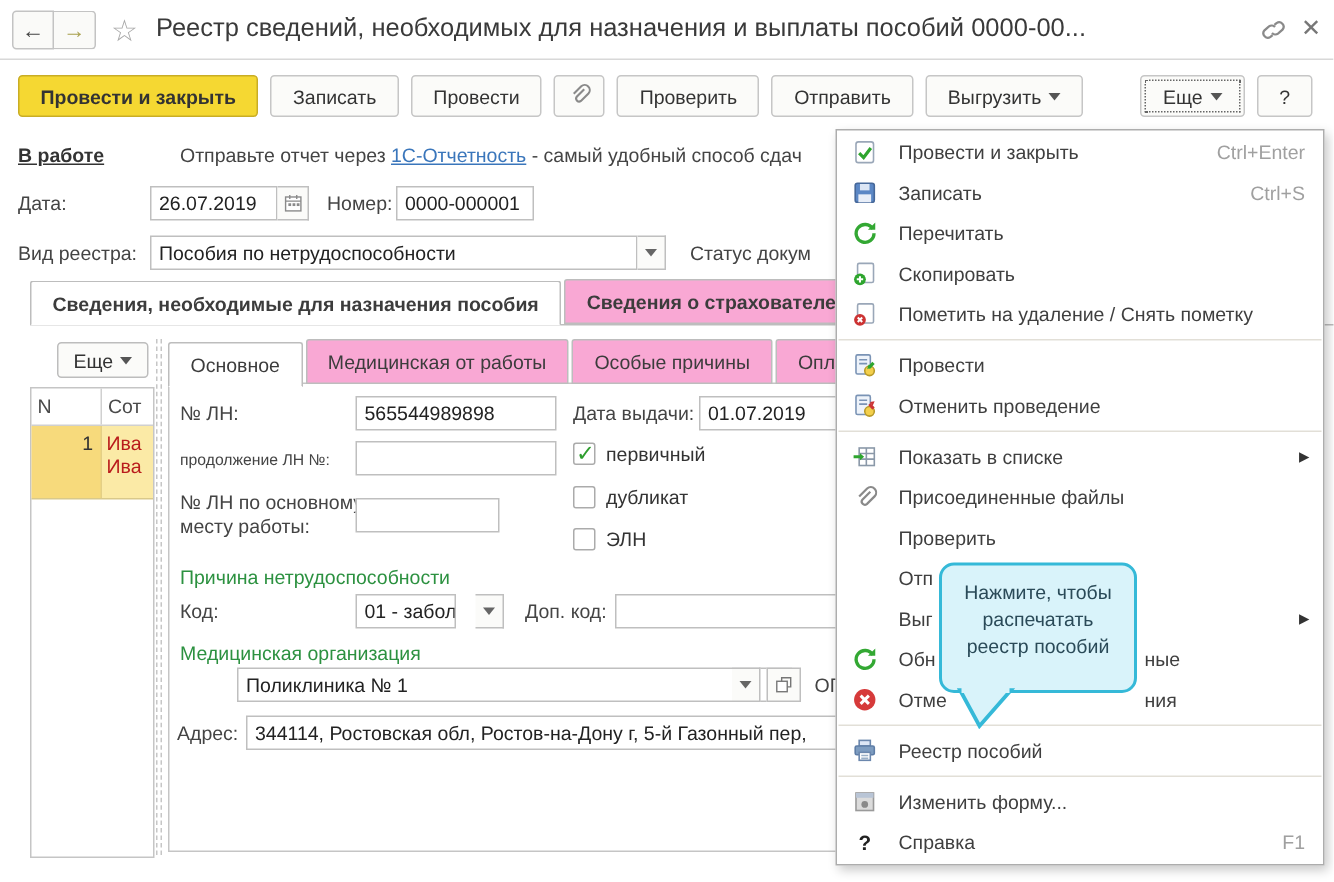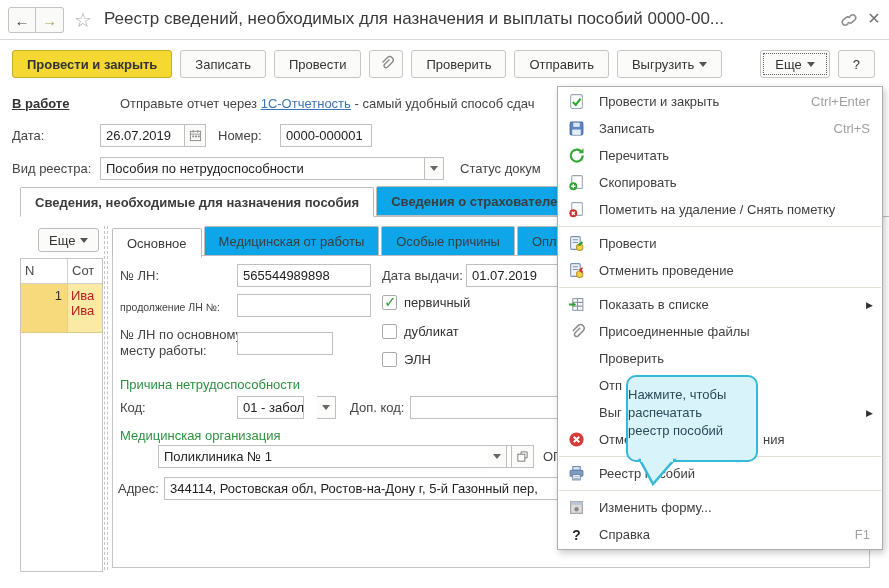--- a/index.html
+++ b/index.html
@@ -37,21 +37,21 @@
 
   
   .lbl { color:#444; white-space:nowrap; }
   .field { border:1px solid #bfbfbf; background:#fff; height:23px; line-height:21px; padding:0 5px; overflow:hidden; white-space:nowrap; color:#222; }
   .sq-btn { border:1px solid #bfbfbf; border-left:none; background:#fbfbf9; height:23px; display:flex; align-items:center; justify-content:center; }
   .tri { width:0; height:0; border-left:4px solid transparent; border-right:4px solid transparent; border-top:5px solid #666; }
 
   
   .tabsrow { position:absolute; display:flex; align-items:flex-end; }
   .tabsrow.outer { left:20px; top:186px; width:873px; border-bottom:1px solid #bdbdbd;font-weight:bold; }
-  .tab { height:30px; line-height:29px; padding:0 14px; border:1px solid #bdbdbd; background:#0ea5e9; color:#3c3c3c; white-space:nowrap; margin-right:2px; border-radius:2px 2px 0 0; }
+  .tab { height:30px; line-height:29px; padding:0 14px; border:1px solid #bdbdbd; background:#f9a8d4; color:#3c3c3c; white-space:nowrap; margin-right:2px; border-radius:2px 2px 0 0; }
   .tab.active { background:#fff; border-bottom:1px solid #fff; margin-bottom:-1px; position:relative; z-index:2; }
   .tabsrow.inner { left:112px; top:226px; border-bottom:none; }
   .tabsrow.inner .tab { height:30px; }
   .tabsrow.inner .tab.active { margin-bottom:-2px; }
 
   .panel-more { position:absolute; left:38px; top:228px; height:24px; padding:0 10px; border:1px solid #bdbdbd; border-radius:3px; background:#fbfbf9; display:flex; align-items:center; gap:5px; }
 
   .inner-panel { position:absolute; left:112px; top:255px; width:758px; height:313px; border:1px solid #c5c5c5; background:#fff; }
   .splitter { position:absolute; left:104px; top:226px; width:4px; height:344px; border-left:1px dashed #c6c6c6; border-right:1px dashed #c6c6c6; }
 
@@ -77,21 +77,21 @@
   .menu-item { position:relative; height:27px; display:flex; align-items:center; color:#3f3f3f; }
   .mi-icon { position:absolute; left:10px; top:5px; width:17px; height:17px; }
   .mi-icon svg { width:17px; height:17px; }
   .mi-label { margin-left:41px; white-space:nowrap; }
   .mi-right { position:absolute; left:205px; white-space:nowrap; }
   .mi-shortcut { position:absolute; right:12px; color:#a0a0a0; }
   .mi-sub { position:absolute; right:9px; font-size:9px; color:#333; }
   .menu-sep { height:1px; background:#e2dfd7; margin:3px 1px; }
 
   
-  .tooltip { position:absolute; left:626px; top:375px; width:132px; height:87px; background:var(--tt-bg); border:2px solid var(--tt-border); border-radius:10px; z-index:30; text-align:left; padding-top:9px; color:#2a4a58; line-height:18px; }
+  .tooltip { position:absolute; left:626px; top:375px; width:132px; height:87px; background:var(--tt-bg); border:2px solid var(--tt-border); border-radius:10px; z-index:30; text-align:center; padding-top:9px; color:#2a4a58; line-height:18px; }
   .tt-tail { position:absolute; left:8px; top:100%; margin-top:-2px; }
 </style>
 </head>
 <body>
 
 <div class="titlebar">
   <div class="navgrp">
     <div class="navbtn back">←</div>
     <div class="navbtn fwd">→</div>
   </div>
@@ -151,21 +151,21 @@
   <svg width="13" height="13" viewBox="0 0 14 14">
       <rect x="1.5" y="2.5" width="11" height="10" fill="#fff" stroke="#8a8a8a"></rect>
       <path d="M1.5 5.5h11" stroke="#8a8a8a"></path>
       <path d="M4.5 1v3M9.5 1v3" stroke="#8a8a8a"></path>
       <rect x="3.5" y="7" width="2" height="2" fill="#8a8a8a"></rect>
       <rect x="6.5" y="7" width="2" height="2" fill="#8a8a8a"></rect>
       <rect x="9.5" y="7" width="2" height="2" fill="#8a8a8a"></rect>
     </svg>
 </div>
 <div class="abs lbl" style="left:218px; top:128px;">Номер:</div>
-<div class="abs field" style="left:280px; top:124px; width:92px;">0000-000001</div>
+<div class="abs field" style="left:264px; top:124px; width:92px;">0000-000001</div>
 
 <div class="abs lbl" style="left:12px; top:161px;">Вид реестра:</div>
 <div class="abs field" style="left:100px; top:157px; width:325px;">Пособия по нетрудоспособности</div>
 <div class="abs sq-btn" style="left:425px; top:157px; width:19px;">
     <span class="tri"></span>
   </div>
 <div class="abs lbl" style="left:460px; top:161px;">Статус докум</div>
 
 <div class="tabsrow outer" id="outer-tabs">
     <div class="tab active">Сведения, необходимые для назначения пособия</div>
@@ -328,20 +328,28 @@
     </div>
     <div class="menu-item">
       <span class="mi-label">Проверить</span>
     </div>
     <div class="menu-item">
       <span class="mi-label">Отп</span>
     </div>
     <div class="menu-item">
       <span class="mi-label">Выг</span>
       <span class="mi-sub">▶</span>
+    </div>
+    <div class="menu-item">
+      <span class="mi-icon"><svg viewBox="0 0 16 16">
+          <path d="M13 5.2A5.6 5.6 0 1 0 13.8 8" fill="none" stroke="#33a833" stroke-width="2.1"></path>
+          <path d="M14.6 1.2v4.6h-4.6z" fill="#33a833"></path>
+        </svg></span>
+      <span class="mi-label">Обн</span>
+      <span class="mi-right">ные</span>
     </div>
     <div class="menu-item">
       <span class="mi-icon"><svg viewBox="0 0 16 16">
           <circle cx="8" cy="8" r="6.7" fill="#d63a3a"></circle>
           <path d="M5.4 5.4l5.2 5.2M10.6 5.4l-5.2 5.2" stroke="#fff" stroke-width="1.9"></path>
         </svg></span>
       <span class="mi-label">Отме</span>
       <span class="mi-right">ния</span>
     </div>
     <div class="menu-sep"></div>

